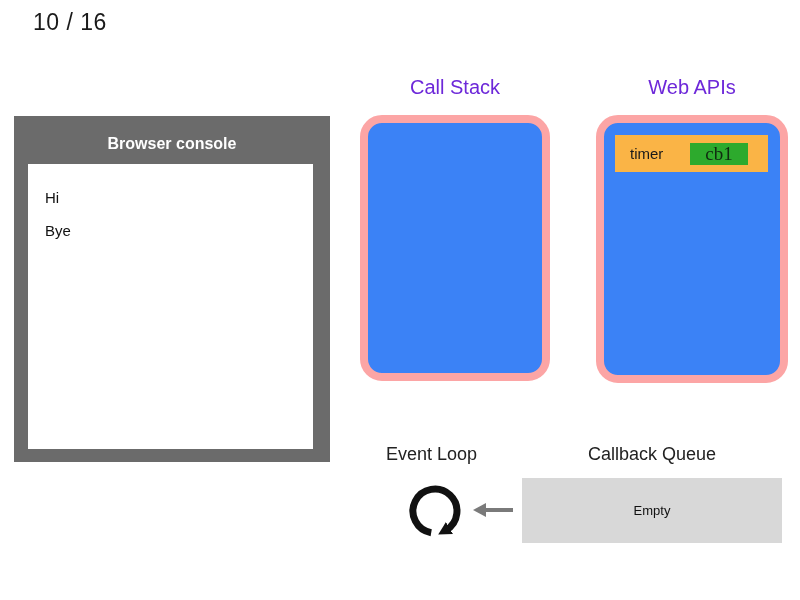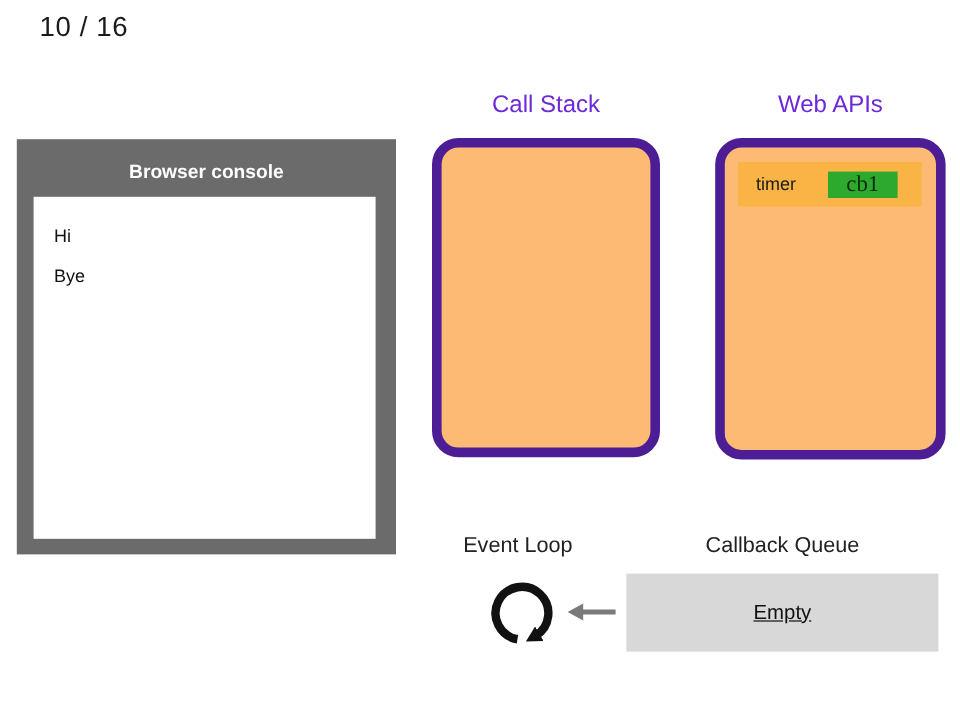--- a/index.html
+++ b/index.html
@@ -47,22 +47,22 @@
   .col-title {
     position: absolute; top: 76px; font-size: 20px; color: #6d28d9;
     text-align: center;
   }
   .col-title.call-stack { left: 360px; width: 190px; }
   .col-title.web-apis  { left: 596px; width: 192px; }
 
   
   .rounded-box {
     position: absolute; box-sizing: border-box;
-    border: 8px solid #4c1d95; border-radius: 22px;
-    background: #fdba74;
+    border: 8px solid #fca5a5; border-radius: 22px;
+    background: #3b82f6;
   }
   .rounded-box.call-stack { left: 360px; top: 115px; width: 190px; height: 266px; }
   .rounded-box.web-apis   { left: 596px; top: 115px; width: 192px; height: 268px; }
 
   
   .timer-bar {
     position: absolute; left: 11px; top: 12px;
     width: 153px; height: 37px;
     background: #fab446;
     display: flex; align-items: center;
@@ -87,21 +87,21 @@
   .loop-icon-wrap  { position: absolute; left: 407px; top: 483px; width: 56px; height: 56px; }
   .queue-arrow-wrap { position: absolute; left: 468px; top: 498px; width: 50px; height: 24px; }
 
   
   .queue-box {
     position: absolute; left: 522px; top: 478px;
     width: 260px; height: 65px;
     background: #d8d8d8;
     display: flex; align-items: center; justify-content: center;
   }
-  .queue-status { font-size: 17px; color: #111111; text-decoration: underline; }
+  .queue-status { font-size: 13px; color: #111111; }
 
   
   .watermark { position: absolute; left: 644px; top: 548px; width: 150px; height: 46px; }
   .watermark-icon { position: absolute; left: 0; top: 4px; }
   .watermark-text {
     position: absolute; left: 50px; top: 6px;
     font-size: 24px; font-weight: bold; letter-spacing: 1px;
     color: #ffffff;
     text-shadow: -2px 1px 1px #b9b9b9, 1px 2px 2px #d9d9d9;
     white-space: nowrap;

